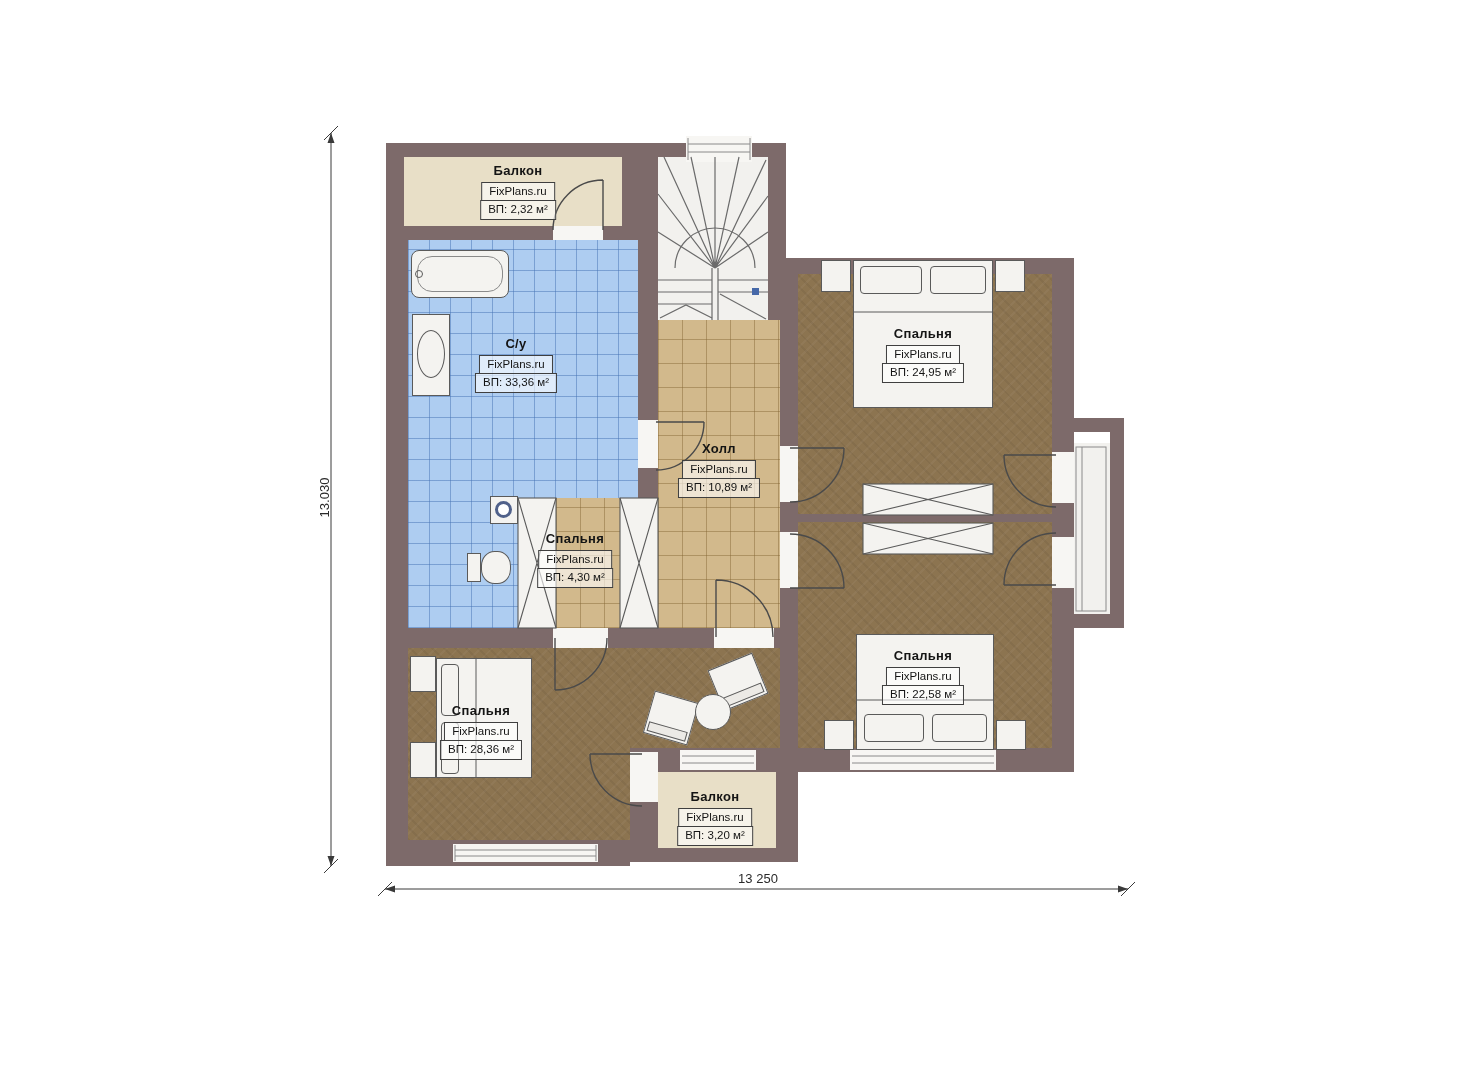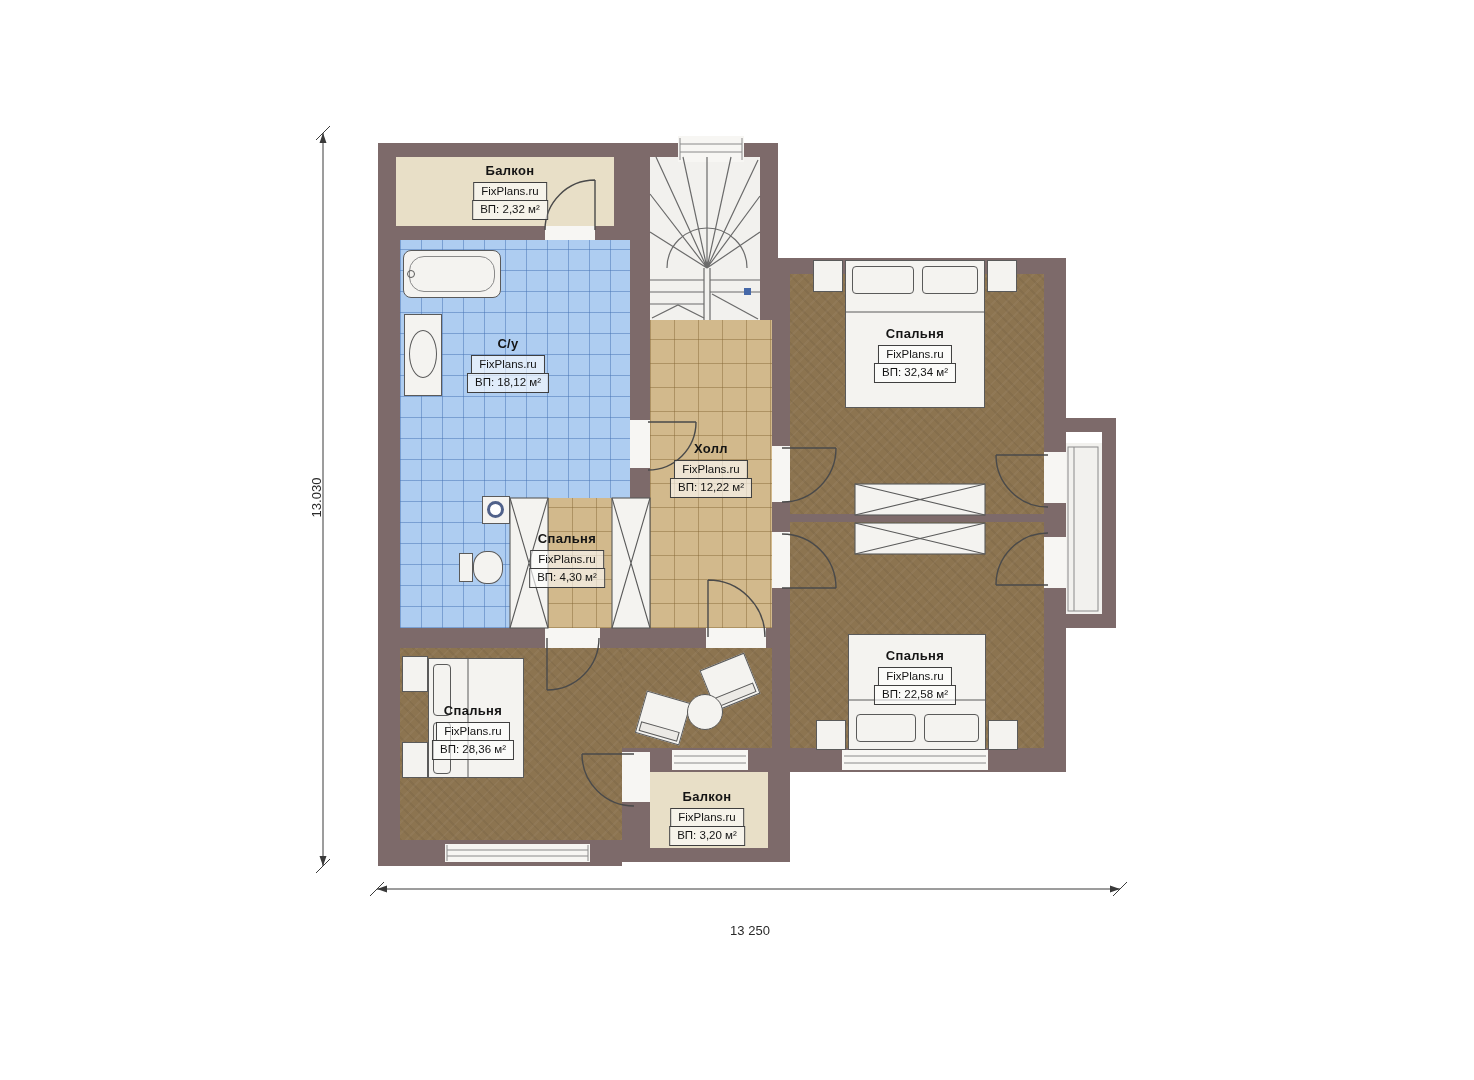--- a/index.html
+++ b/index.html
@@ -1,17 +1,17 @@
 <!DOCTYPE html>
 <html><head>
 <meta charset="utf-8">
 <style>
   html,body{margin:0;padding:0;background:#ffffff;}
   .stage{position:relative;width:1402px;height:1080px;background:#ffffff;overflow:hidden;
-         font-family:"Liberation Sans", sans-serif;}
+         font-family:"Liberation Sans", sans-serif;margin-left:8px;}
   .wall{position:absolute;background:#7d6a6a;z-index:2;}
   .floor{position:absolute;z-index:3;}
   .f-beige{background:#e8dfc7;}
   .f-white{background:#f2f1ee;}
   .f-blue{background-color:#aecdf1;
     background-image:repeating-linear-gradient(0deg,rgba(70,115,180,.5) 0 1px,transparent 1px 21px),
                      repeating-linear-gradient(90deg,rgba(70,115,180,.5) 0 1px,transparent 1px 21px);}
   .f-tan{background-color:#d2b98c;
     background-image:repeating-linear-gradient(0deg,rgba(130,100,50,.45) 0 1px,transparent 1px 24px),
                      repeating-linear-gradient(90deg,rgba(130,100,50,.45) 0 1px,transparent 1px 24px);}
@@ -198,39 +198,39 @@
 
   <div class="room-label" style="left:510px;top:163px;">
     <div class="room-title">Балкон</div>
     <div class="lbox">FixPlans.ru</div>
     <div class="lbox second">ВП: 2,32 м²</div>
   </div>
 
   <div class="room-label" style="left:508px;top:336px;">
     <div class="room-title">С/у</div>
     <div class="lbox">FixPlans.ru</div>
-    <div class="lbox second">ВП: 18,12 м²</div>
+    <div class="lbox second">ВП: 33,36 м²</div>
   </div>
 
   <div class="room-label" style="left:711px;top:441px;">
     <div class="room-title">Холл</div>
     <div class="lbox">FixPlans.ru</div>
-    <div class="lbox second">ВП: 12,22 м²</div>
+    <div class="lbox second">ВП: 10,89 м²</div>
   </div>
 
   <div class="room-label" style="left:567px;top:531px;">
     <div class="room-title">Спальня</div>
     <div class="lbox">FixPlans.ru</div>
     <div class="lbox second">ВП: 4,30 м²</div>
   </div>
 
   <div class="room-label" style="left:915px;top:326px;">
     <div class="room-title">Спальня</div>
     <div class="lbox">FixPlans.ru</div>
-    <div class="lbox second">ВП: 32,34 м²</div>
+    <div class="lbox second">ВП: 24,95 м²</div>
   </div>
 
   <div class="room-label" style="left:915px;top:648px;">
     <div class="room-title">Спальня</div>
     <div class="lbox">FixPlans.ru</div>
     <div class="lbox second">ВП: 22,58 м²</div>
   </div>
 
   <div class="room-label" style="left:473px;top:703px;">
     <div class="room-title">Спальня</div>
@@ -238,15 +238,15 @@
     <div class="lbox second">ВП: 28,36 м²</div>
   </div>
 
   <div class="room-label" style="left:707px;top:789px;">
     <div class="room-title">Балкон</div>
     <div class="lbox">FixPlans.ru</div>
     <div class="lbox second">ВП: 3,20 м²</div>
   </div>
 
   <div class="dim-label dim-v" style="left:281px;top:490px;width:70px;">13.030</div>
-  <div class="dim-label" style="left:690px;top:923px;width:120px;">13 250</div>
+  <div class="dim-label" style="left:690px;top:871px;width:120px;">13 250</div>
 
 </div>
 
 </body></html>

